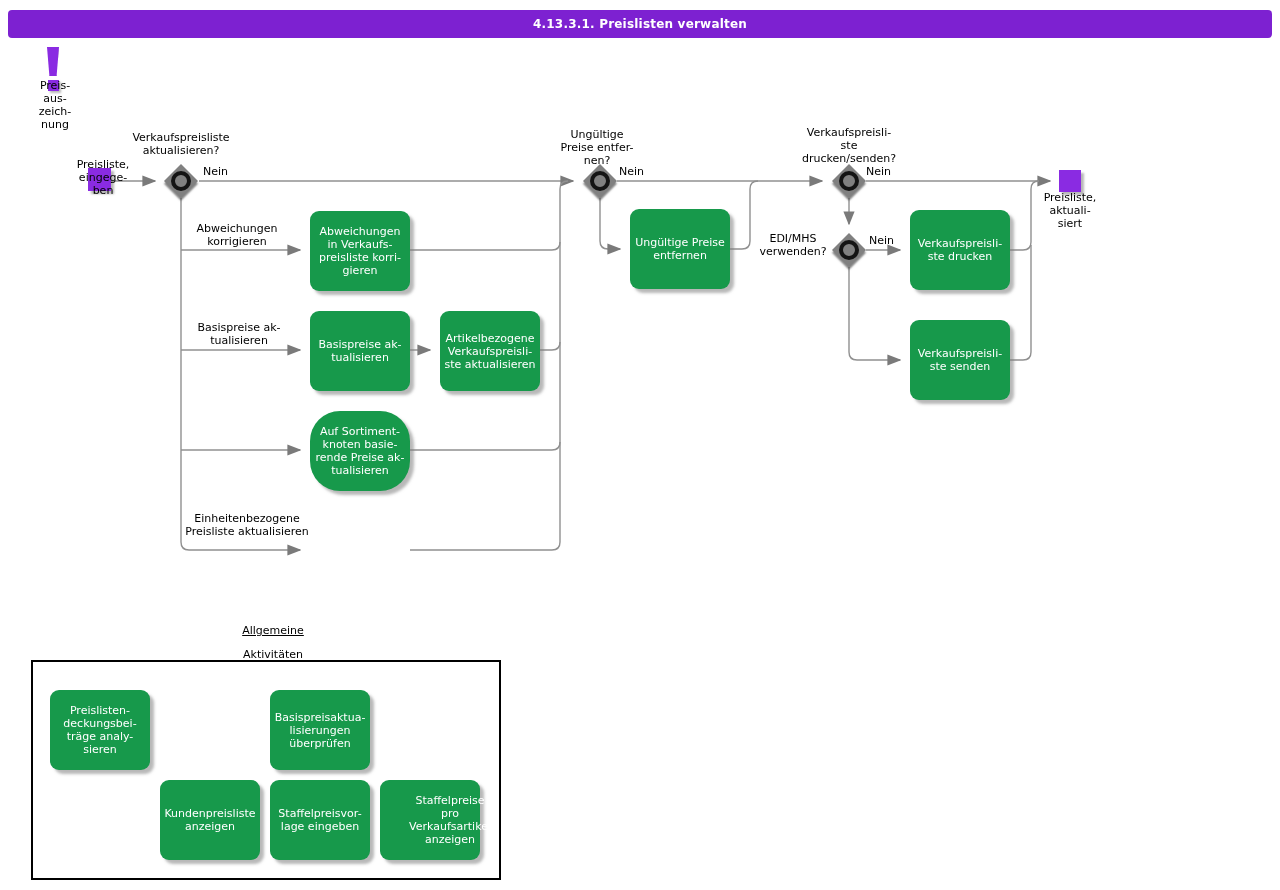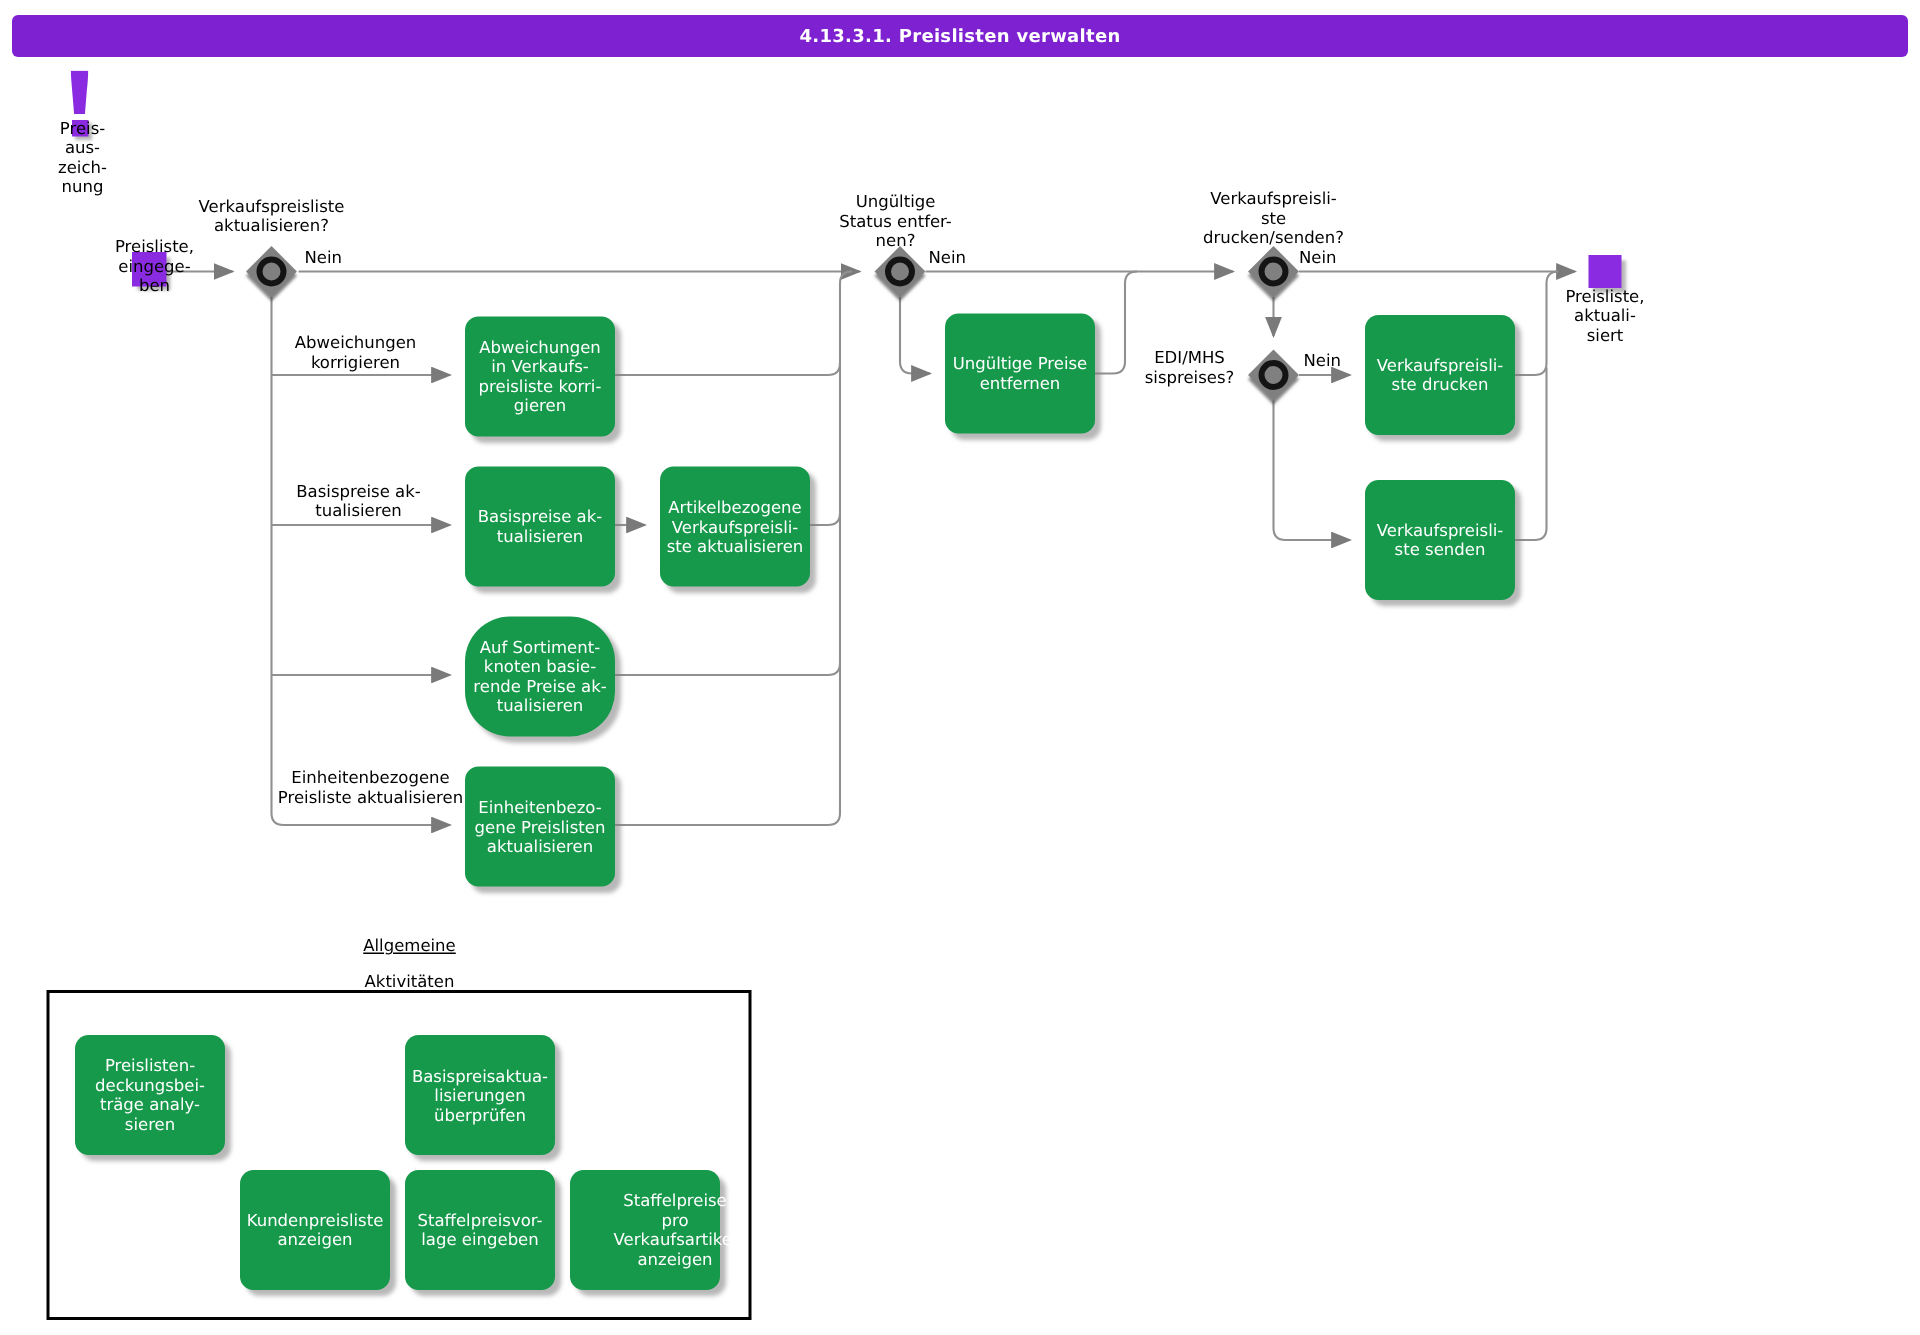--- a/index.html
+++ b/index.html
@@ -131,47 +131,44 @@
 gieren</div>
   <div class="task" style="left:310px; top:311px;">Basispreise ak-
 tualisieren</div>
   <div class="task" style="left:440px; top:311px;">Artikelbezogene
 Verkaufspreisli-
 ste aktualisieren</div>
   <div class="task" style="left:310px; top:411px;border-radius:30px;">Auf Sortiment-
 knoten basie-
 rende Preise ak-
 tualisieren</div>
-  <div class="task" style="left:310px; top:511px;">Einheitenbezo-
-gene Preislisten
-aktualisieren</div>
 
   <div class="lbl" style="left:542px; top:128px; width:110px;">Ungültige
-Status entfer-
+Preise entfer-
 nen?</div>
   <div class="gateway" style="left:583px; top:164px;">
     <div class="diamond"></div>
     <div class="ring"></div>
   </div>
   <div class="lbl left" style="left:619px; top:165px; width:40px;">Nein</div>
 
   <div class="task" style="left:630px; top:209px;">Ungültige Preise
 entfernen</div>
 
   <div class="lbl" style="left:793px; top:126px; width:112px;">Verkaufspreisli-
 ste
 drucken/senden?</div>
   <div class="gateway" style="left:832px; top:164px;">
     <div class="diamond"></div>
     <div class="ring"></div>
   </div>
   <div class="lbl left" style="left:866px; top:165px; width:40px;">Nein</div>
 
   <div class="lbl" style="left:743px; top:232px; width:100px;">EDI/MHS
-sispreises?</div>
+verwenden?</div>
   <div class="gateway" style="left:832px; top:233px;">
     <div class="diamond"></div>
     <div class="ring"></div>
   </div>
   <div class="lbl left" style="left:869px; top:234px; width:40px;">Nein</div>
 
   <div class="task" style="left:910px; top:210px;">Verkaufspreisli-
 ste drucken</div>
   <div class="task" style="left:910px; top:320px;">Verkaufspreisli-
 ste senden</div>

